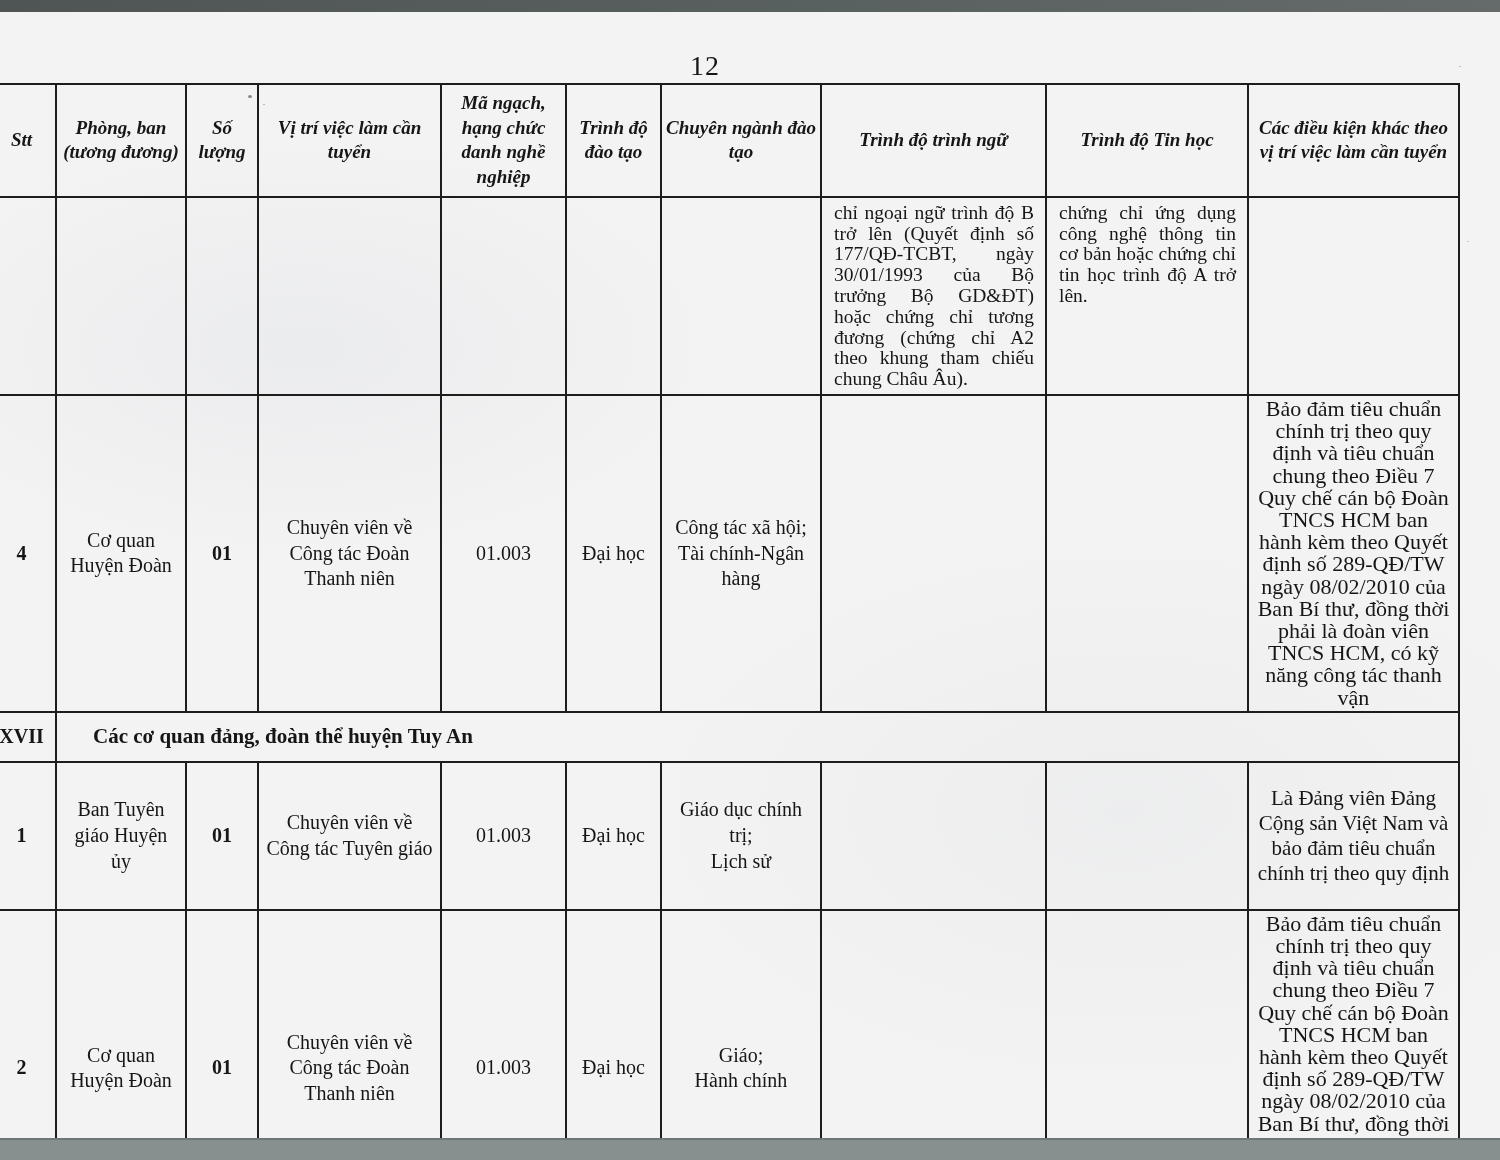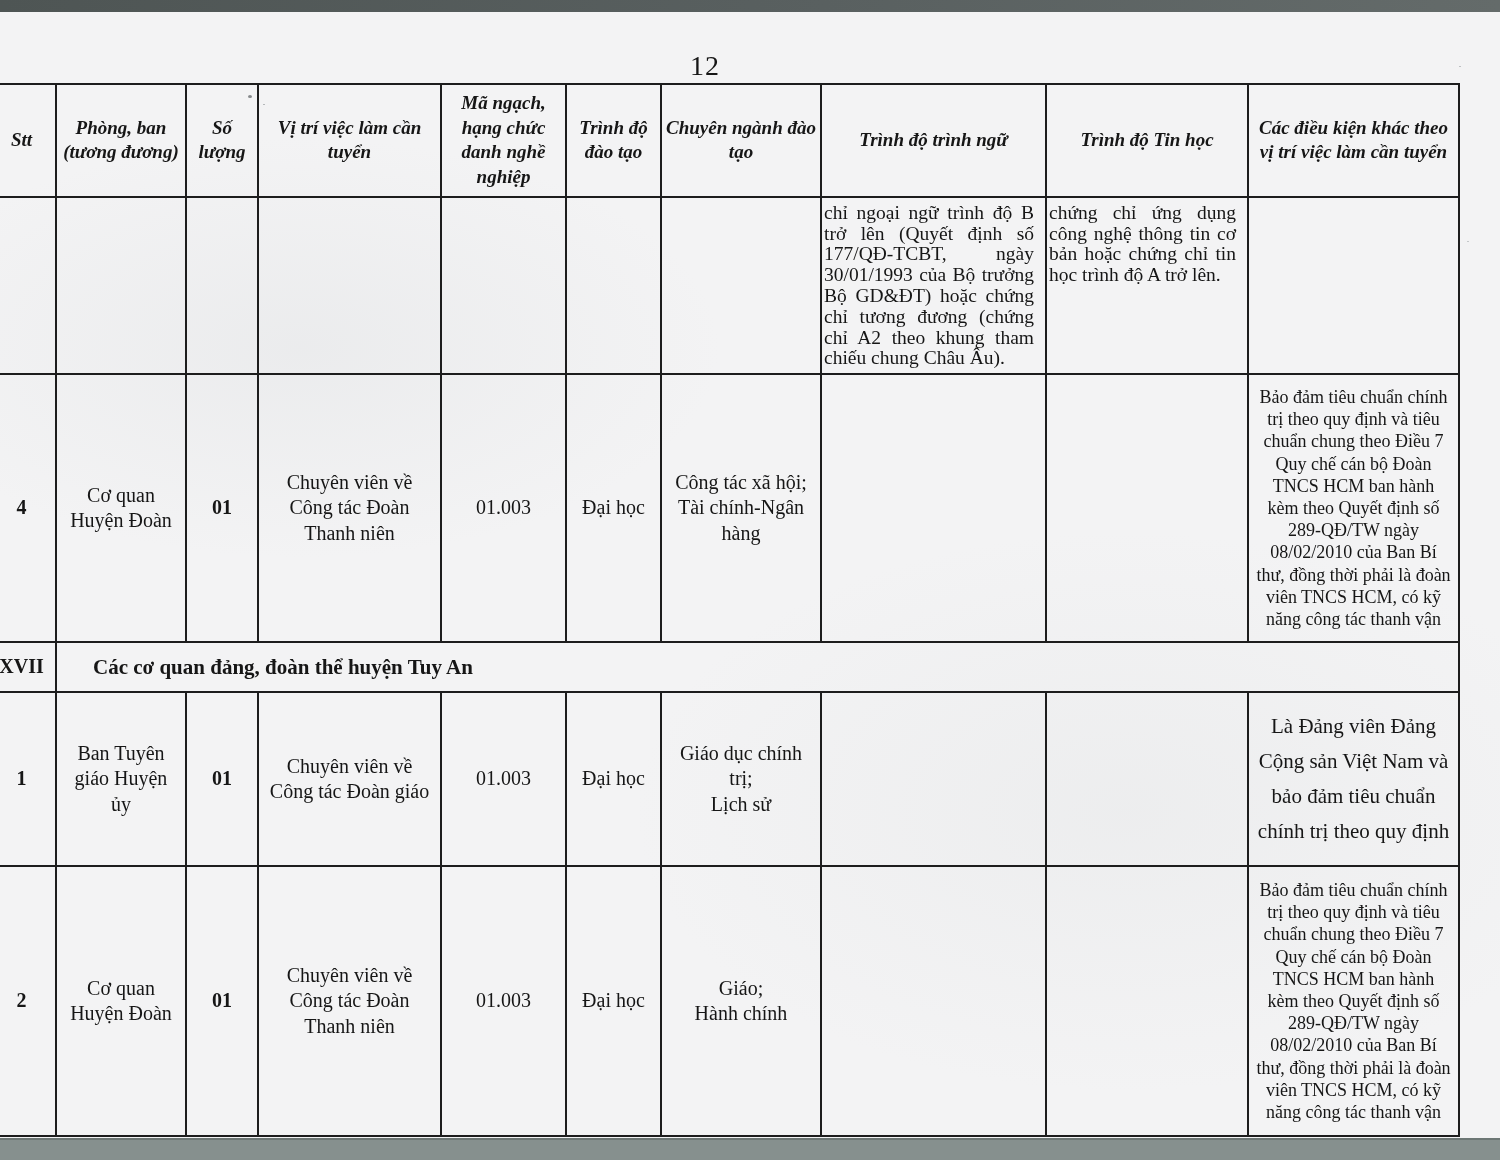--- a/index.html
+++ b/index.html
@@ -76,31 +76,31 @@
   tr.h-sect   { height: 50px;  }
   tr.h-row1   { height: 148px; }
   tr.h-row2   { height: 270px; }
 
   td.bold { font-weight: bold; }
   td.va-top { vertical-align: top; }
   td.justify-cell {
     text-align: justify;
     font-size: 19.5px;
     line-height: 20.8px;
-    padding: 5px 11px 4px 2px;
+    padding: 5px 11px 4px 12px;
     white-space: normal;
   }
   td.cond-sm {
-    font-size: 18px;
+    font-size: 22px;
     line-height: 22.2px;
     padding: 2px 7px;
   }
   td.cond-lg {
     font-size: 21px;
-    line-height: 35px;
+    line-height: 25px;
     padding: 16px 8px;
   }
   td.section-title {
     text-align: left;
     font-weight: bold;
     font-style: normal;
     font-size: 21px;
     padding-left: 36px;
   }
 </style>
@@ -168,21 +168,21 @@
         <td class="cond-sm">Bảo đảm tiêu chuẩn chính trị theo quy định và tiêu chuẩn chung theo Điều 7 Quy chế cán bộ Đoàn TNCS HCM ban hành kèm theo Quyết định số 289-QĐ/TW ngày 08/02/2010 của Ban Bí thư, đồng thời phải là đoàn viên TNCS HCM, có kỹ năng công tác thanh vận</td>
       </tr>
       <tr class="h-sect">
         <td class="bold">XVII</td>
         <td class="section-title" colspan="9">Các cơ quan đảng, đoàn thể huyện Tuy An</td>
       </tr>
       <tr class="h-row1">
         <td class="bold">1</td>
         <td>Ban Tuyên giáo Huyện ủy</td>
         <td class="bold">01</td>
-        <td>Chuyên viên về Công tác Đoàn giáo</td>
+        <td>Chuyên viên về Công tác Tuyên giáo</td>
         <td>01.003</td>
         <td>Đại học</td>
         <td>Giáo dục chính trị;
 Lịch sử</td>
         <td></td>
         <td></td>
         <td class="cond-lg">Là Đảng viên Đảng Cộng sản Việt Nam và bảo đảm tiêu chuẩn chính trị theo quy định</td>
       </tr>
       <tr class="h-row2">
         <td class="bold">2</td>

